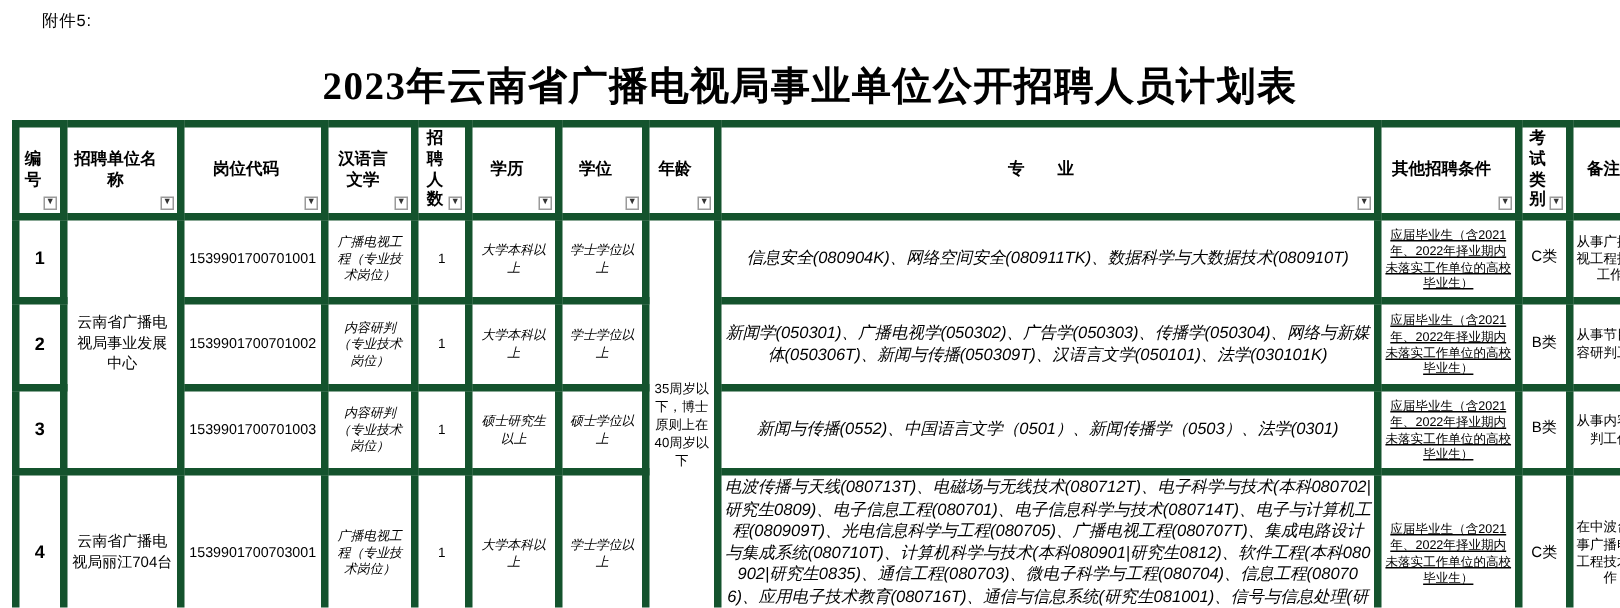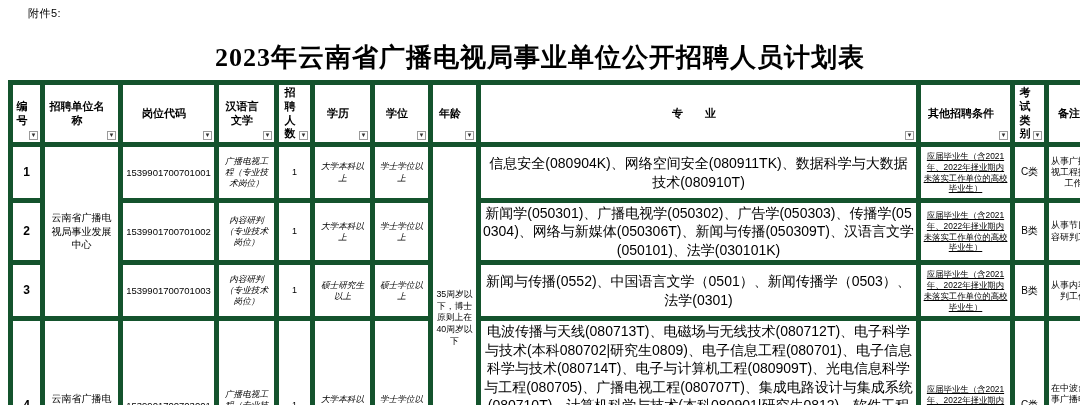--- a/index.html
+++ b/index.html
@@ -89,24 +89,25 @@
   }
   td.code {
     font-size: 9.5px;
   }
   td.tiny {
     font-size: 8.6px;
     line-height: 1.3;
     font-style: italic;
   }
   td.major {
-    font-size: 14px;
+    font-size: 11px;
     line-height: 1.32;
     text-align: left;
     padding: 2px 4px;
+    font-style: italic;
   }
   td.cond {
     font-size: 8.4px;
     line-height: 1.28;
     text-align: left;
     padding: 2px 3px;
     text-decoration: underline;
   }
   td.kind { font-size: 10px; }
   td.remark { font-size: 9px; }

